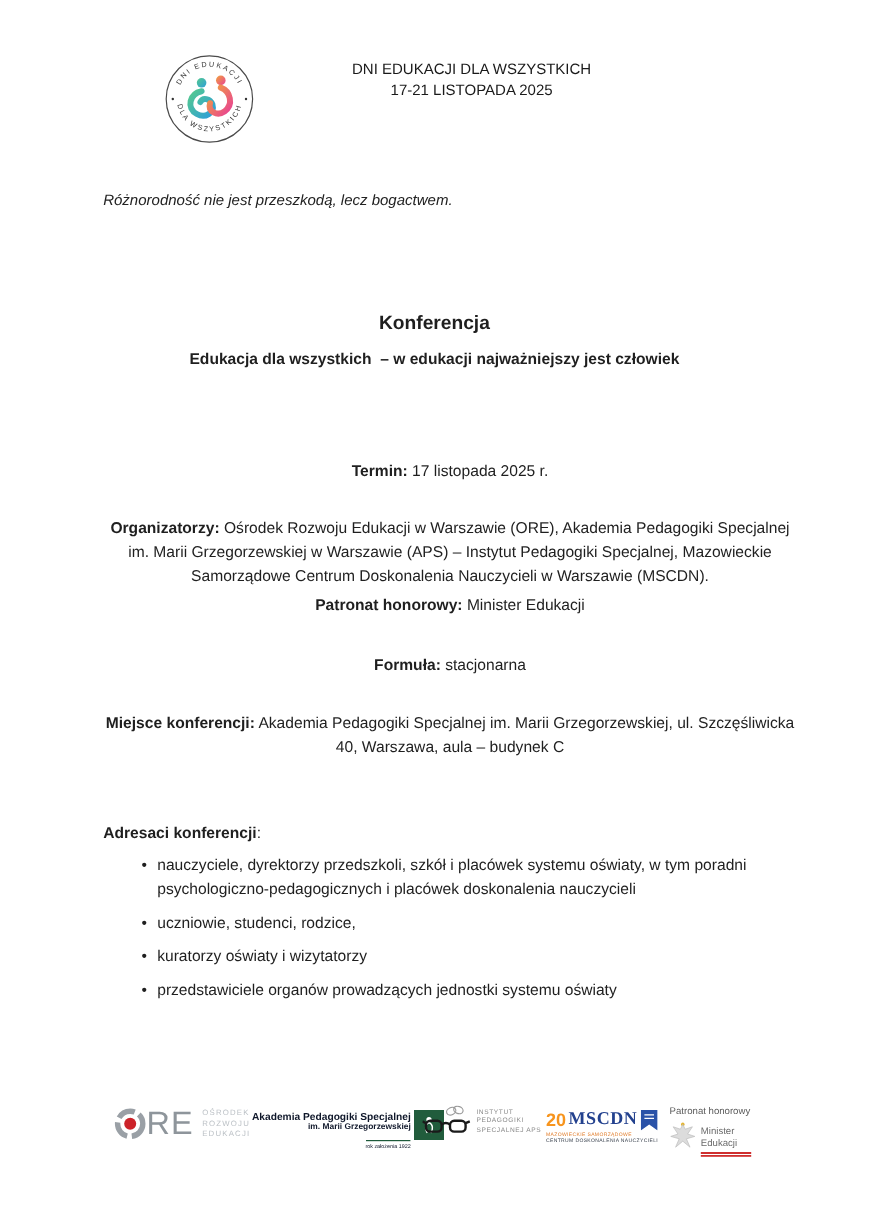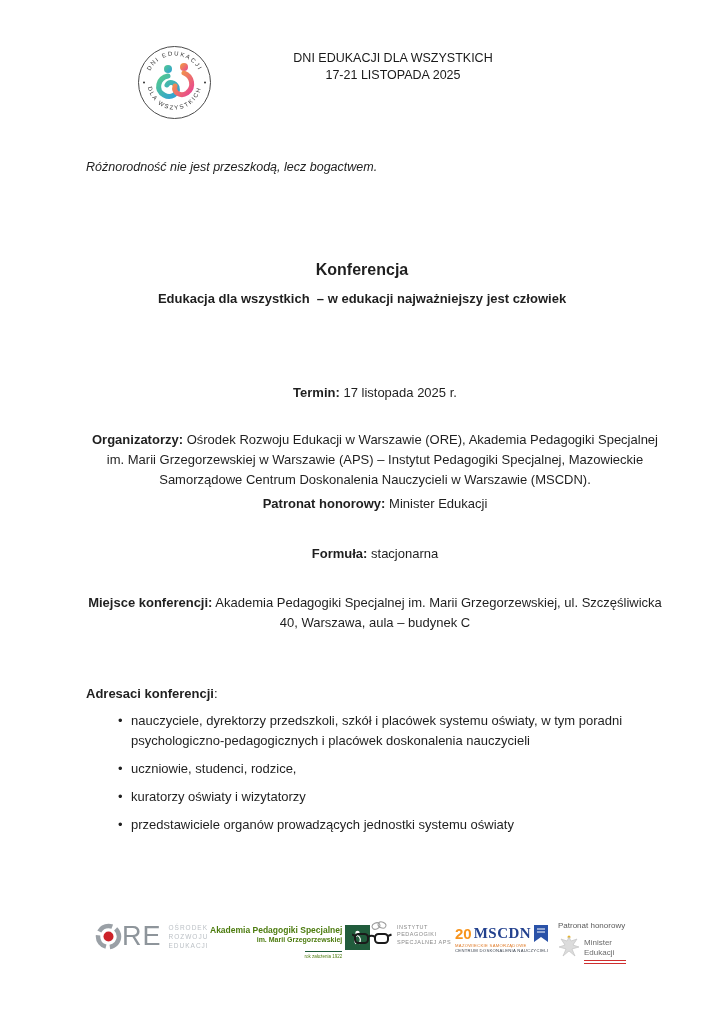--- a/index.html
+++ b/index.html
@@ -34,21 +34,21 @@
   .adresaci li::before{content:"\2022";position:absolute;left:32px;top:0;font-size:13px;}
   
   .footer{position:absolute;left:0;top:903px;width:598px;height:60px;margin-top:12px;}
   .flogo{position:absolute;top:0;}
   
   .ore{left:95px;top:8px;display:flex;align-items:center;}
   .ore-letters{font-size:27px;font-weight:400;color:#8e959b;letter-spacing:1px;line-height:27px;}
   .ore-name{margin-left:7px;font-size:6.5px;letter-spacing:1px;color:#bcc1c6;text-transform:uppercase;line-height:9px;}
   
   .aps{left:210px;top:10px;display:flex;align-items:flex-start;}
-  .aps-text{text-align:right;color:#4d7c0f;}
+  .aps-text{text-align:right;color:#0f172a;}
   .aps-l1{font-size:8.5px;font-weight:700;line-height:10px;}
   .aps-l2{font-size:7px;font-weight:700;line-height:9px;}
   .aps-l3{font-size:4.5px;line-height:7px;border-top:1px solid #1d5a3a;display:inline-block;padding-top:1px;margin-top:2px;}
   .aps-square{width:25px;height:25px;background:#215c3c;margin-left:3px;display:flex;align-items:center;justify-content:center;}
   
   .ips{left:352px;top:6px;display:flex;align-items:center;}
   .ips-text{margin-left:5px;font-size:5.5px;letter-spacing:.5px;color:#8a8a8a;line-height:7.5px;}
   
   .mscdn{left:455px;top:10px;}
   .mscdn-row{display:flex;align-items:center;}

